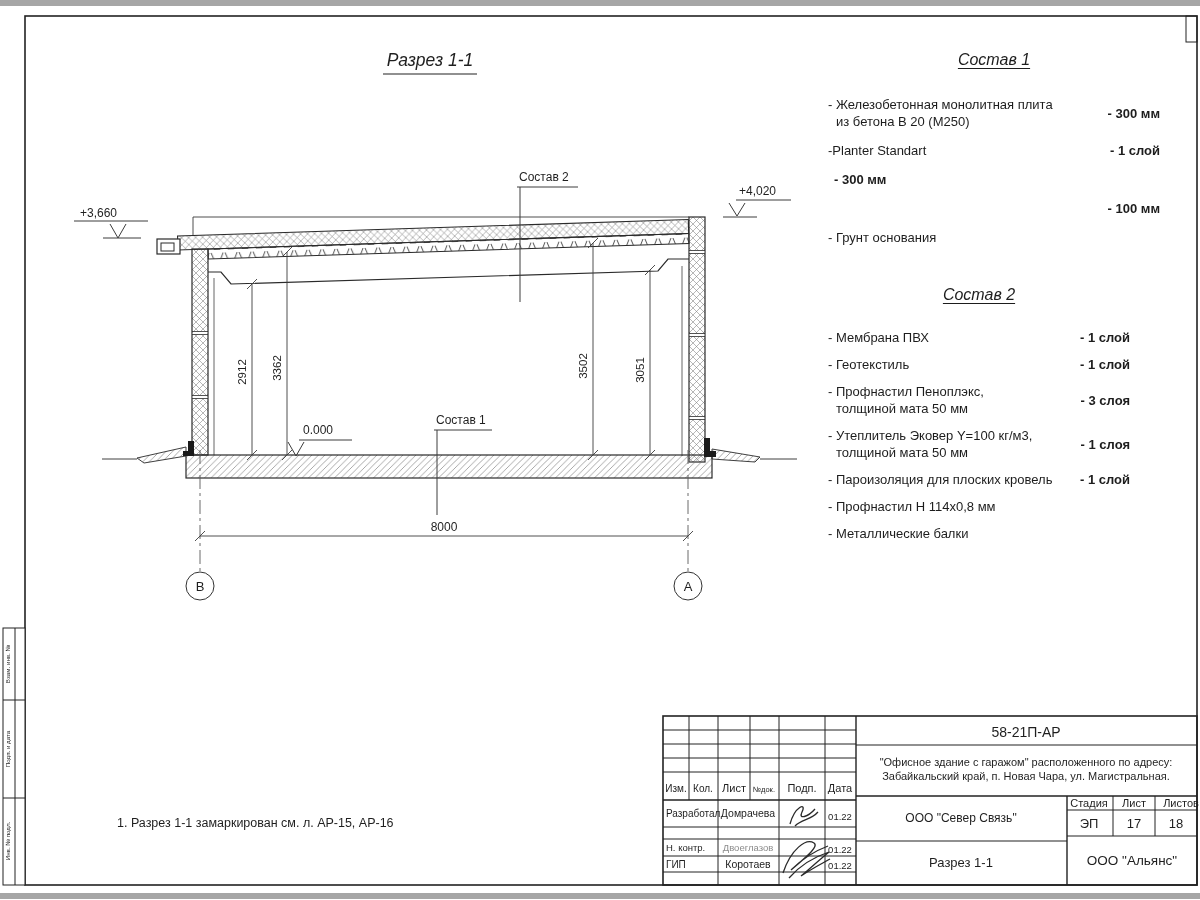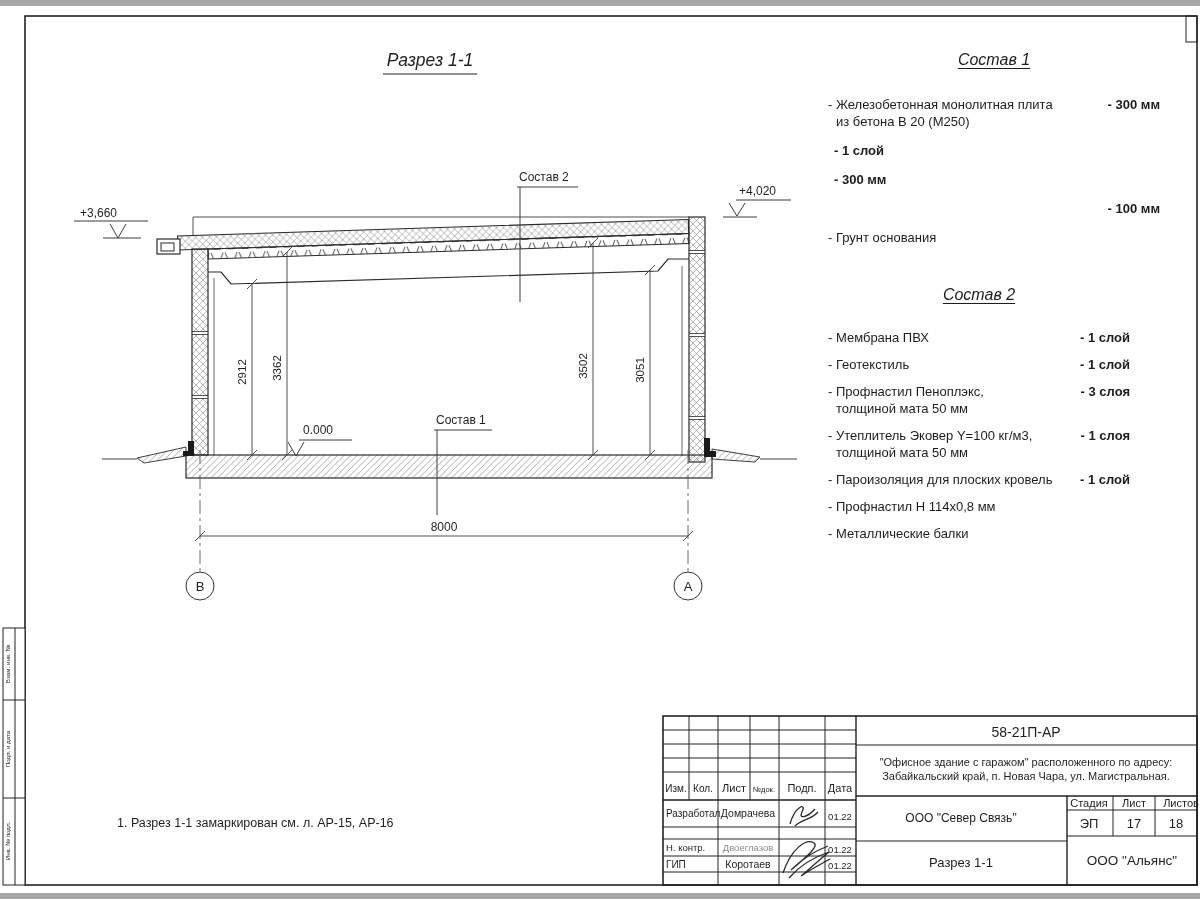--- a/index.html
+++ b/index.html
@@ -10,21 +10,21 @@
   .edge.bottom{top:893px;}
   svg{position:absolute;left:0;top:0;}
   svg text{font-family:"Liberation Sans", sans-serif;fill:#1f1f1f;}
   .t-italic{font-style:italic;}
   .t-gray{fill:#8b8b8b;}
   
   .sostav{position:absolute;font-size:13px;line-height:17px;color:#1d1d1d;}
   .sostav .s-title{text-align:center;font-style:italic;font-size:16px;line-height:20px;
                    text-decoration:underline;text-underline-offset:3px;}
   .sostav .rows{margin-top:24px;}
-  .sostav .row{display:flex;align-items:flex-start;margin-bottom:10px;}
+  .sostav .row{display:flex;align-items:center;margin-bottom:10px;}
   .sostav .names{flex:1;}
   .sostav .cont{padding-left:8px;}
   .sostav .val{white-space:nowrap;padding-left:6px;font-weight:bold;}
   #sostav1{left:828px;top:50px;width:332px;}
   #sostav1 .rows{margin-top:26px;}
   #sostav1 .row{margin-bottom:12px;}
   #sostav2{left:828px;top:285px;width:302px;}
 </style>
 </head>
 <body>
@@ -248,20 +248,23 @@
     <div class="s-title">Состав 1</div>
     <div class="rows">
       <div class="row">
         <div class="names">
           <div>- Железобетонная  монолитная плита</div>
           <div class="cont">из бетона В 20 (М250)</div>
         </div>
         <div class="val">- 300 мм</div>
       </div>
       <div class="row">
+        <div class="names">
+            <div>-Planter Standart</div>
+          </div>
         <div class="val">- 1 слой</div>
       </div>
       <div class="row">
         <div class="val">- 300 мм</div>
       </div>
       <div class="row">
         <div class="names">
         </div>
         <div class="val">- 100 мм</div>
       </div>

